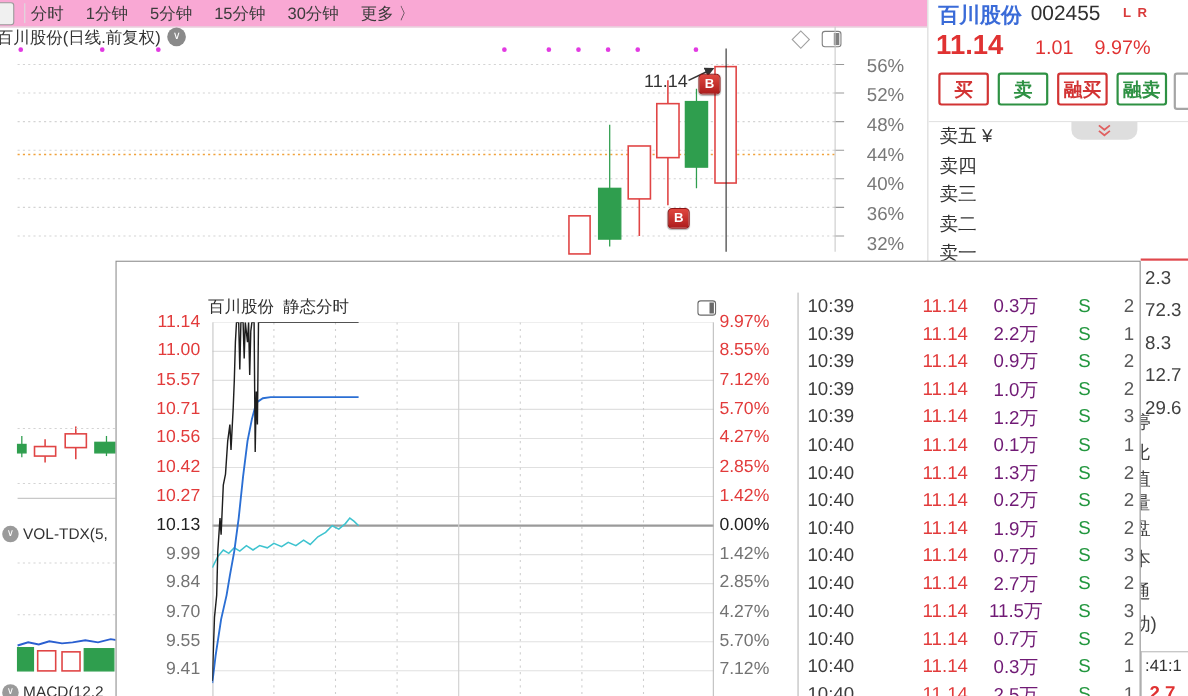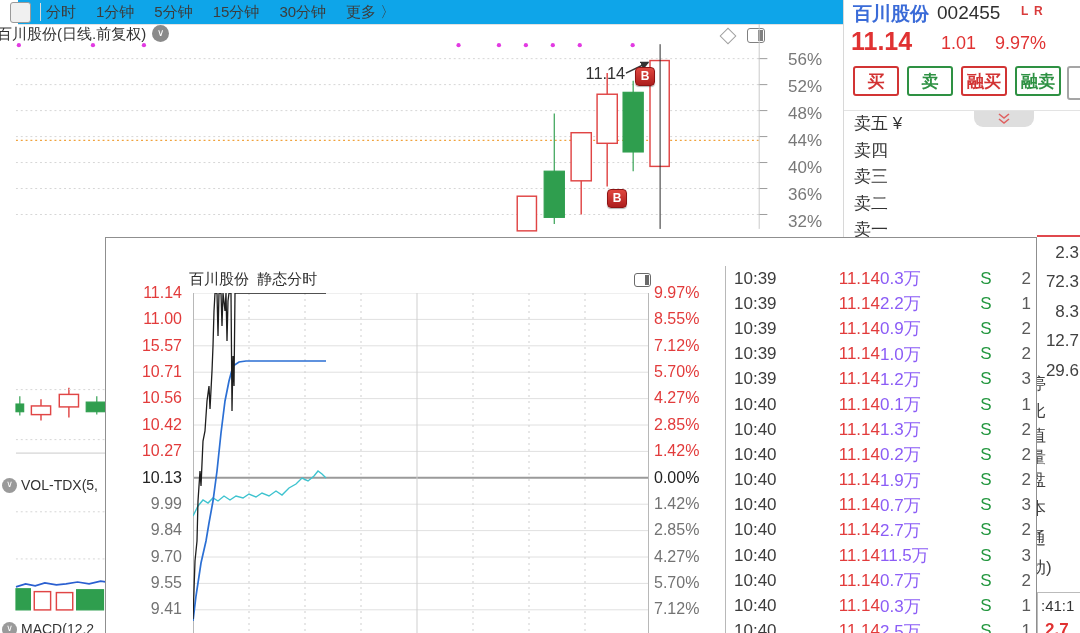--- a/index.html
+++ b/index.html
@@ -1,20 +1,20 @@
 <!DOCTYPE html>
 <html><head>
 <meta charset="utf-8">
 <style>
   html,body{margin:0;padding:0}
   body{width:1080px;height:633px;overflow:hidden;position:relative;background:#fff;
        font-family:"Liberation Sans","DejaVu Sans",sans-serif;color:#333}
 
   
-  #toolbar{position:absolute;left:18px;top:0;width:843px;height:24px;background:#0ea5e9;
+  #toolbar{position:absolute;left:0;top:0;width:843px;height:24px;background:#f9a8d4;
            border-bottom:1px solid #e2e2e2;white-space:nowrap}
   .tb-partial{position:absolute;left:-8px;top:2px;width:19px;height:19px;border:1px solid #9a9a9a;
               border-radius:3px;background:#f0f0f0}
   .tb-sep{position:absolute;left:22px;top:3px;height:18px;border-left:1px solid #ddd}
   #periods{position:absolute;left:28px;top:0;height:24px;display:flex;gap:20px;align-items:center;
            font-size:15px;color:#3c3c3c}
   .period{cursor:default}
   #tools{position:absolute;left:398px;top:0;height:24px;display:flex;align-items:stretch;
          font-size:15px;color:#3c3c3c}
   .tool{padding:0 9px;line-height:23px;border-left:1px solid #e4e4e4}
@@ -74,21 +74,21 @@
         font-family:inherit;padding:0;cursor:pointer}
   .tbtn.red{border:2px solid #d23434;color:#d23434}
   .tbtn.green{border:2px solid #2e9143;color:#2e9143}
   #q-partial-btn{position:absolute;left:223px;top:66px;width:30px;height:30px;border:2px solid #a5a5a5;
                  border-radius:3px;background:#fff}
   #q-hline{position:absolute;left:0;top:110px;width:237px;border-top:1px solid #e3e3e3}
   #q-pill{position:absolute;left:130px;top:111px;width:60px;height:16px;background:#dedede;
           border-radius:0 0 9px 9px;display:flex;align-items:center;justify-content:center}
   #sell-levels{position:absolute;left:10px;top:111px;font-size:17px;color:#333}
   #sell-levels div{height:26.5px;line-height:26.5px}
-  .edge-val{position:absolute;left:197px;width:38px;text-align:right;font-size:17px;color:#414141}
+  .edge-val{position:absolute;left:197px;width:38px;text-align:left;font-size:17px;color:#414141}
   #edge-vals div:nth-of-type(1){top:243px}
   #edge-vals div:nth-of-type(2){top:272px}
   #edge-vals div:nth-of-type(3){top:302px}
   #edge-vals div:nth-of-type(4){top:331px}
   #edge-vals div:nth-of-type(5){top:361px}
   .edge-ch{position:absolute;left:185px;font-size:17px;color:#414141;white-space:nowrap}
   #edge-chars div:nth-of-type(1){top:372px}
   #edge-chars div:nth-of-type(2){top:400px}
   #edge-chars div:nth-of-type(3){top:424px}
   #edge-chars div:nth-of-type(4){top:446px}
@@ -126,21 +126,21 @@
   .pborder{stroke:#b8b8b8;stroke-width:1}
   .s0{fill:none;stroke:#1e1e1e;stroke-width:1.3}
   .s1{fill:none;stroke:#2b6fd4;stroke-width:1.7}
   .s2{fill:none;stroke:#3ec3cf;stroke-width:1.4}
   
   #sales{position:absolute;left:619px;top:28px;width:311px;border-left:1px solid #b8b8b8}
   .sale-row{display:grid;grid-template-columns:66px 88px 1fr 30px 36px;height:25.2px;
             align-items:center;font-size:17px}
   .sale-row .st{padding-left:8px;color:#3c3c3c}
   .sale-row .sp{text-align:right;color:#e23b3b}
-  .sale-row .sv{text-align:left;color:#8b5cf6;padding-right:4px}
+  .sale-row .sv{text-align:center;color:#701a75;padding-right:4px}
   .sale-row .ss{text-align:center;color:#23973f}
   .sale-row .sn{text-align:right;color:#5a5a5a;padding-right:6px}
 </style>
 </head>
 <body>
 
 <div id="toolbar">
   <div class="tb-partial"></div>
   <div class="tb-sep"></div>
   <div id="periods">

